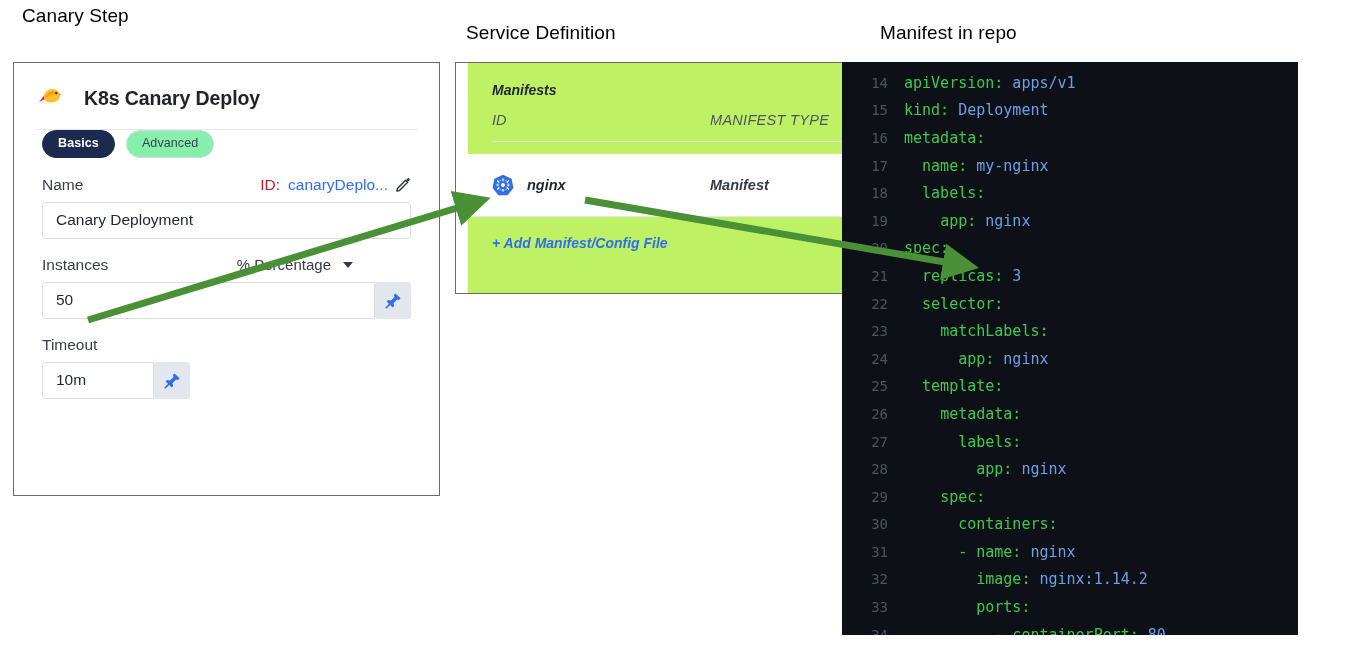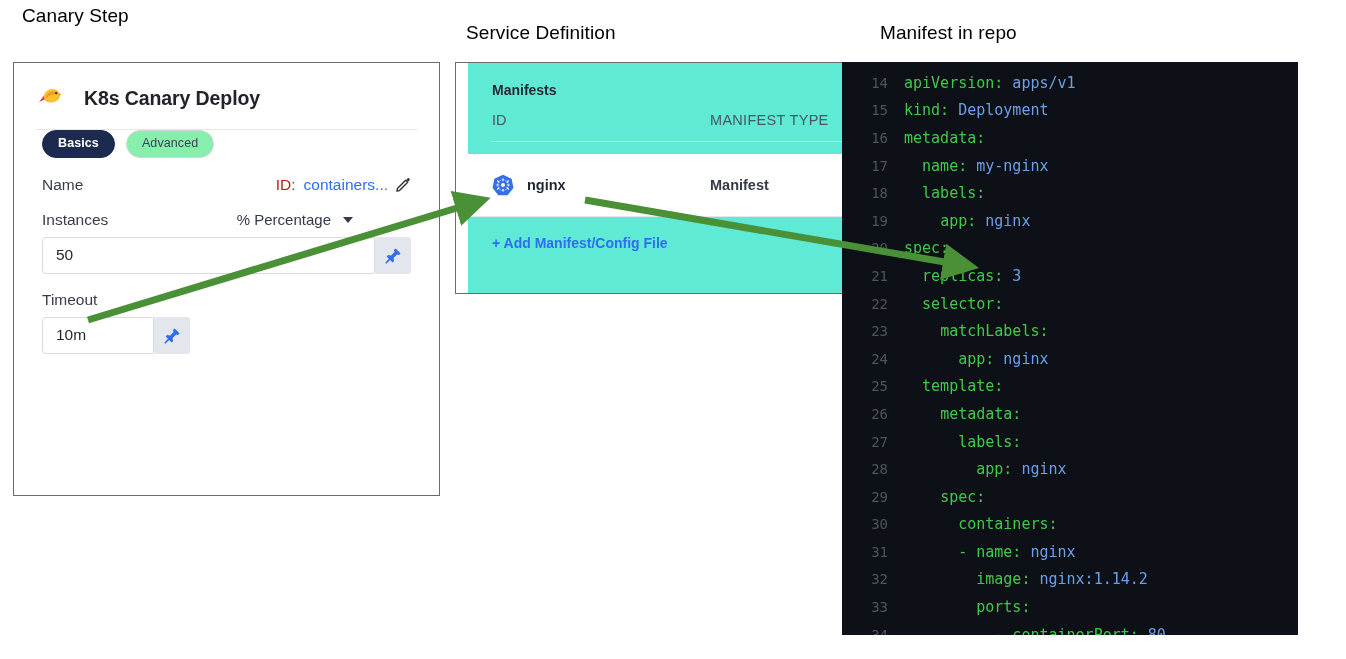--- a/index.html
+++ b/index.html
@@ -198,21 +198,22 @@
     width: 425px;
     height: 232px;
     background: #ffffff;
     border: 1.5px solid #6b6b6b;
     box-sizing: border-box;
   }
   .svc-inner {
     position: absolute;
     left: 12px; top: 0;
     right: 0; bottom: 0;
-    background: #5eead4;
+    background: #bef264;
+    font-style: italic;
   }
   .svc-title {
     font-size: 14px;
     font-weight: bold;
     color: #232a35;
     padding: 19px 0 0 24px;
   }
   .svc-head {
     display: flex;
     padding: 14px 24px 0 24px;
@@ -326,30 +327,35 @@
 
       <div class="pill-row">
         <div class="pill active">Basics</div>
         <div class="pill inactive">Advanced</div>
       </div>
 
       <div class="field-label-row">
         <span class="field-label">Name</span>
         <span class="id-group">
           <span class="id-prefix">ID:</span>
-          <span class="id-value">containers...</span>
+          <span class="id-value">canaryDeplo...</span>
           <span>
             <svg class="pencil-icon" viewBox="0 0 16 16">
               <path d="M1.5 12.3 L10.3 3.5 L12.5 5.7 L3.7 14.5 L1 15 Z" fill="none" stroke="#2b3039" stroke-width="1.5" stroke-linejoin="round"></path>
               <path d="M11 2.8 L12.2 1.6 A1.4 1.4 0 0 1 14.2 3.6 L13.1 4.8 Z" fill="#2b3039"></path>
             </svg>
           </span>
         </span>
       </div>
 
+      <div class="input-wrap full">
+        <div class="input-box" style="flex:1">
+          <span class="val">Canary Deployment</span>
+        </div>
+      </div>
 
       <div class="inline-label-row">
         <span class="left">Instances</span>
         <span class="right">
           <span>% Percentage</span>
           <span class="caret"></span>
         </span>
       </div>
 
       <div class="input-wrap full" style="margin-top:8px">

